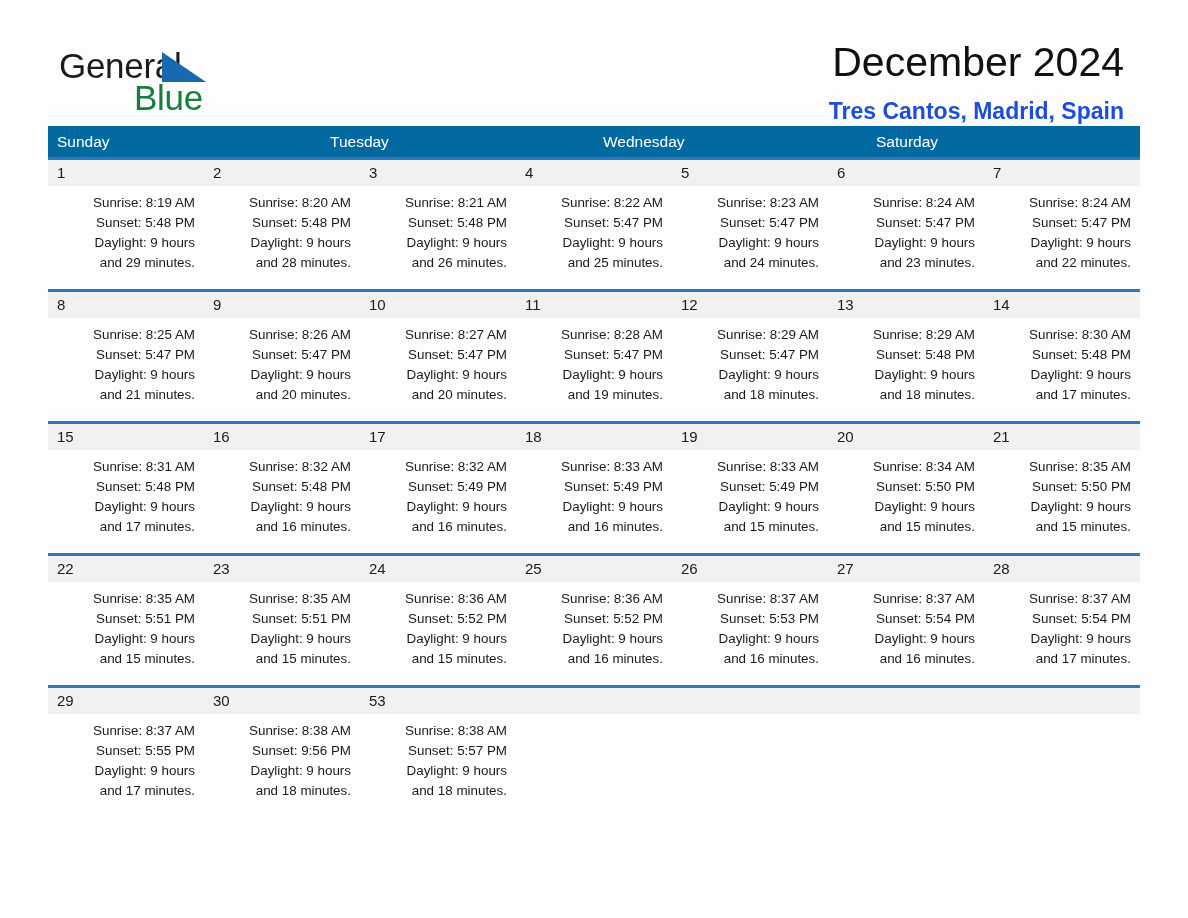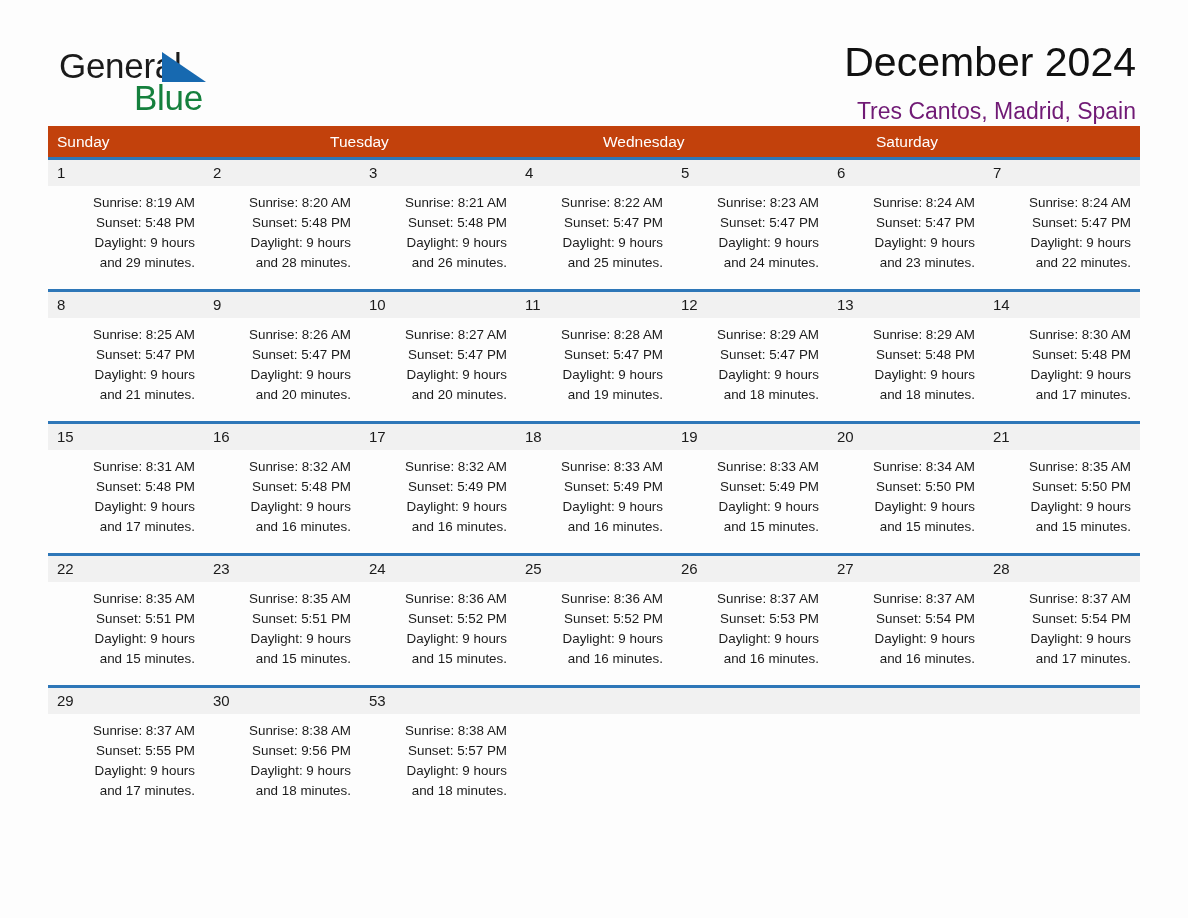--- a/index.html
+++ b/index.html
@@ -56,48 +56,48 @@
     top: 32px;
     font-size: 35px;
     line-height: 35px;
     letter-spacing: -0.3px;
     color: #15803d;
     font-weight: 400;
   }
 
   .titles {
     position: absolute;
-    right: 4px;
+    right: 16px;
     top: 38px;
     text-align: right;
   }
   .month-title {
     font-size: 41px;
     line-height: 48px;
     font-weight: 400;
     color: #111;
     letter-spacing: 0px;
   }
   .location {
     margin-top: 12px;
     font-size: 23px;
     line-height: 26px;
-    font-weight: 400;
-    color: #701a75;
+    font-weight: 700;
+    color: #1d4ed8;
   }
 
   
   .calendar {
     position: relative;
     margin-top: 6px;
     width: 1092px;
   }
   .weekdays {
     display: flex;
-    background: #c2410c;
+    background: #0369a1;
     height: 31px;
   }
   .weekday {
     flex: 1 1 0;
     color: #ffffff;
     font-size: 15.5px;
     line-height: 31px;
     padding-left: 9px;
     box-sizing: border-box;
     white-space: nowrap;

